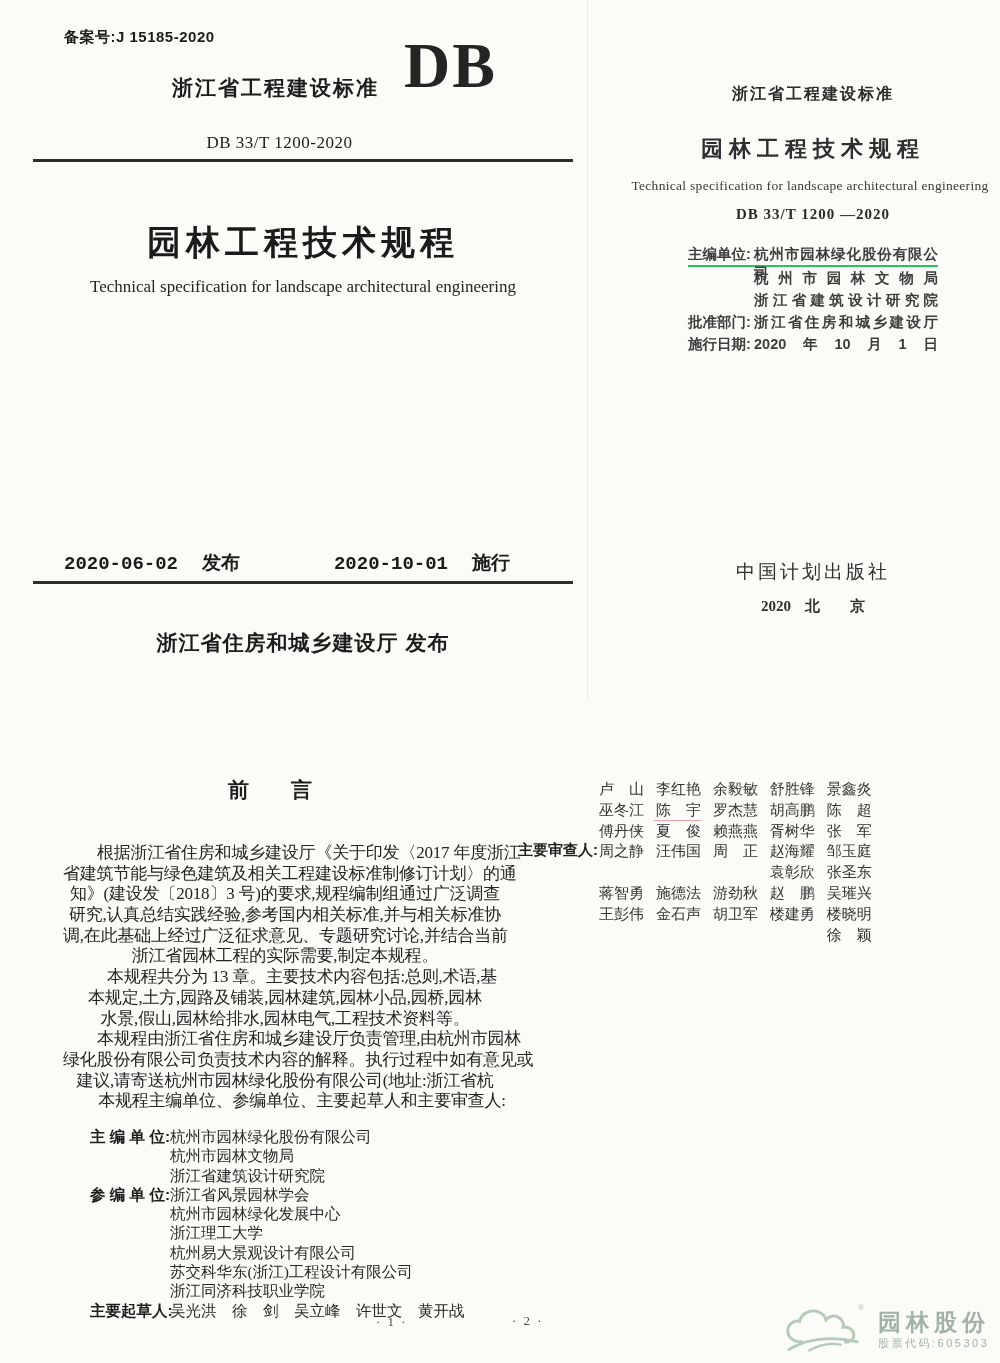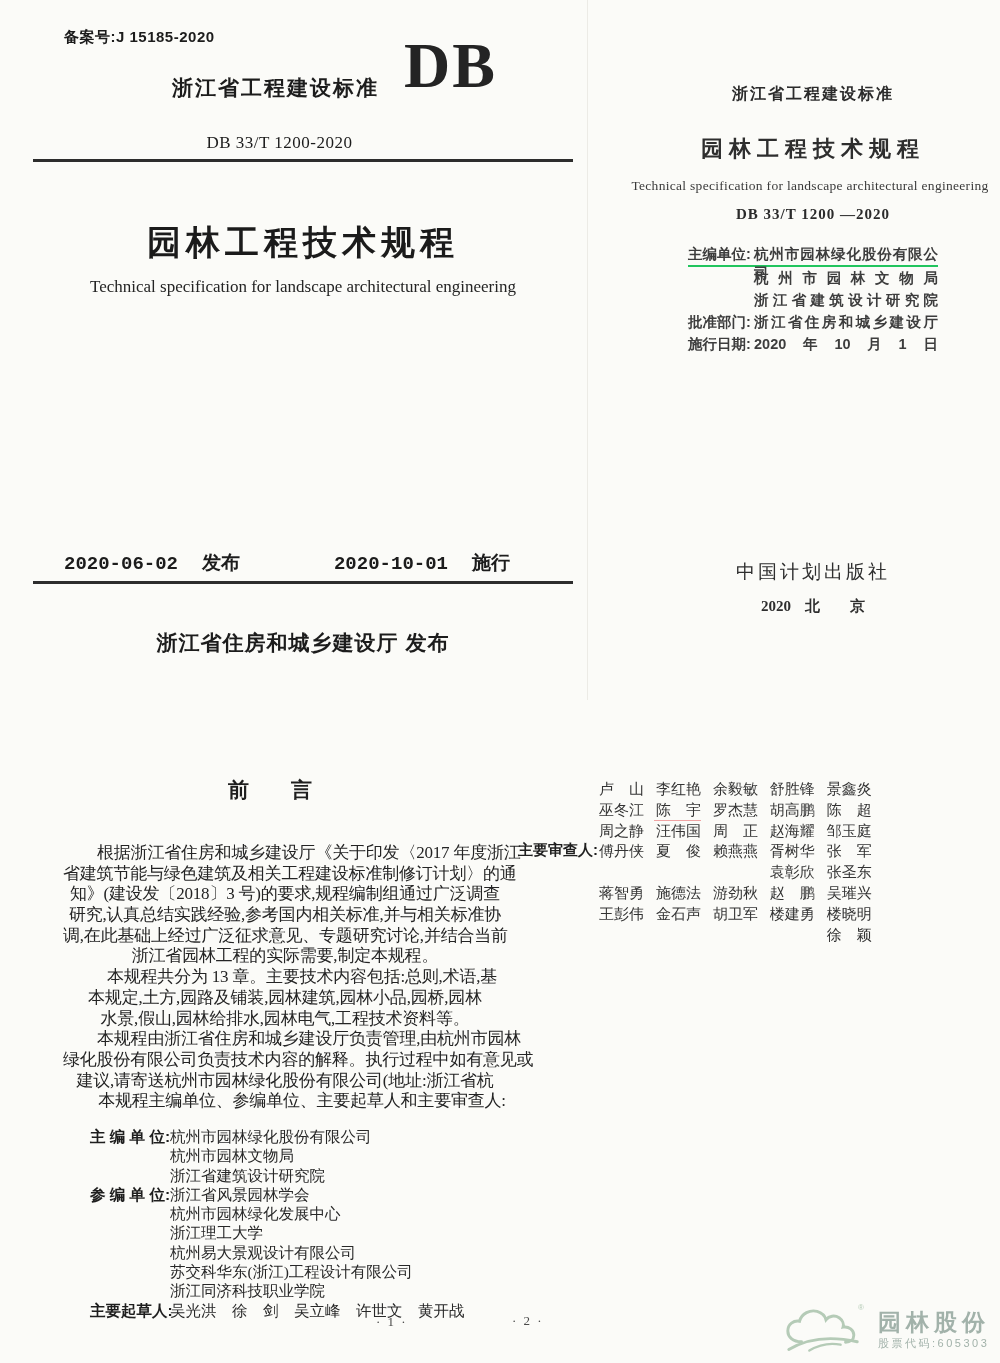--- a/index.html
+++ b/index.html
@@ -201,32 +201,32 @@
     <span class="g-cell">景鑫炎</span>
   </div>
   <div class="g-row">
     <span class="g-cell">巫冬江</span>
     <span class="g-cell red-ul">陈　宇</span>
     <span class="g-cell">罗杰慧</span>
     <span class="g-cell">胡高鹏</span>
     <span class="g-cell">陈　超</span>
   </div>
   <div class="g-row">
+    <span class="g-cell">傅丹侠</span>
+    <span class="g-cell">夏　俊</span>
+    <span class="g-cell">赖燕燕</span>
+    <span class="g-cell">胥树华</span>
+    <span class="g-cell">张　军</span>
+  </div>
+  <div class="g-row">
     <span class="g-cell">周之静</span>
     <span class="g-cell">汪伟国</span>
     <span class="g-cell">周　正</span>
     <span class="g-cell">赵海耀</span>
     <span class="g-cell">邹玉庭</span>
-  </div>
-  <div class="g-row">
-    <span class="g-cell">傅丹侠</span>
-    <span class="g-cell">夏　俊</span>
-    <span class="g-cell">赖燕燕</span>
-    <span class="g-cell">胥树华</span>
-    <span class="g-cell">张　军</span>
   </div>
   <div class="g-row">
     <span class="g-cell">袁彰欣</span>
     <span class="g-cell">张圣东</span>
   </div>
   <div class="g-row">
     <span class="g-cell">蒋智勇</span>
     <span class="g-cell">施德法</span>
     <span class="g-cell">游劲秋</span>
     <span class="g-cell">赵　鹏</span>

